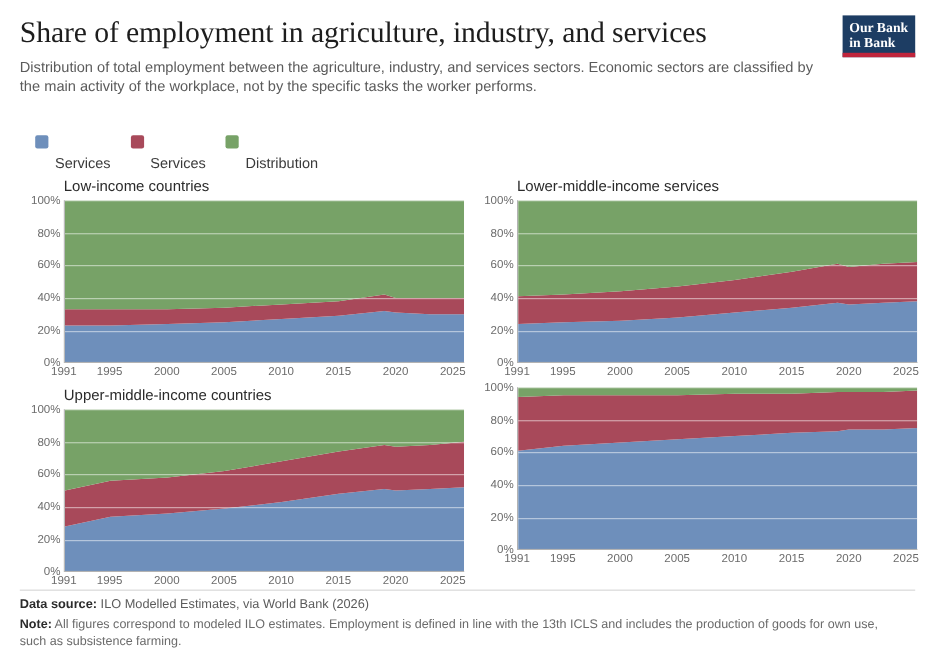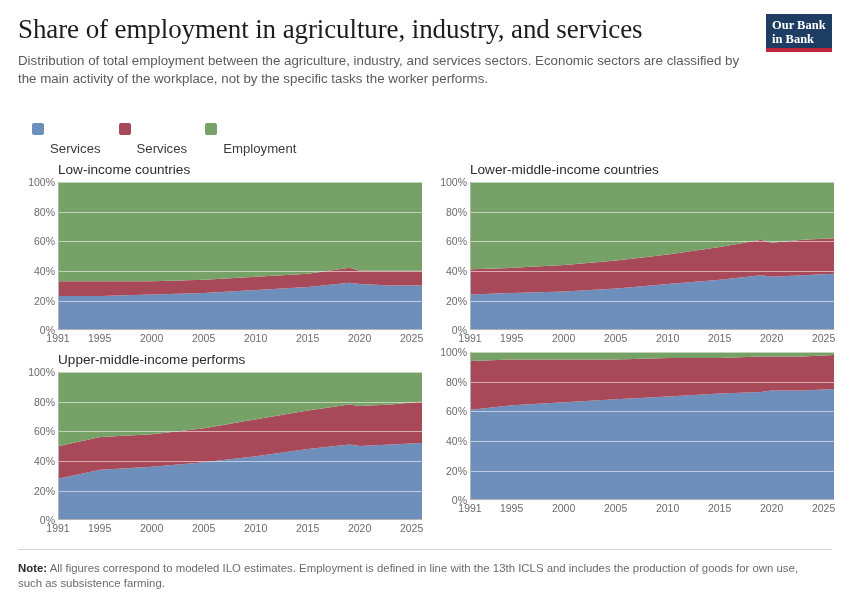--- a/index.html
+++ b/index.html
@@ -164,21 +164,21 @@
     <div class="legend-item">
       <span class="legend-swatch" style="background:#6e8fbb"></span>
       <span class="legend-label">Services</span>
     </div>
     <div class="legend-item">
       <span class="legend-swatch" style="background:#a8495a"></span>
       <span class="legend-label">Services</span>
     </div>
     <div class="legend-item">
       <span class="legend-swatch" style="background:#77a267"></span>
-      <span class="legend-label">Employment</span>
+      <span class="legend-label">Distribution</span>
     </div>
   </div>
 
   <div class="grid">
 
     <div class="panel">
       <div class="panel-title">Low-income countries</div>
       <div class="plot-wrap">
         <div class="ylabels">
             <div class="ylab" style="top: 100%;">0%</div>
@@ -208,21 +208,21 @@
           <div class="xlab" style="left: 25.7143%;">2000</div>
           <div class="xlab" style="left: 40%;">2005</div>
           <div class="xlab" style="left: 54.2857%;">2010</div>
           <div class="xlab" style="left: 68.5714%;">2015</div>
           <div class="xlab" style="left: 82.8571%;">2020</div>
           <div class="xlab" style="left: 97.1429%;">2025</div>
         </div>
     </div>
 
     <div class="panel">
-      <div class="panel-title">Lower-middle-income countries</div>
+      <div class="panel-title">Lower-middle-income services</div>
       <div class="plot-wrap">
         <div class="ylabels">
             <div class="ylab" style="top: 100%;">0%</div>
             <div class="ylab" style="top: 80%;">20%</div>
             <div class="ylab" style="top: 60%;">40%</div>
             <div class="ylab" style="top: 40%;">60%</div>
             <div class="ylab" style="top: 20%;">80%</div>
             <div class="ylab" style="top: 0%;">100%</div>
           </div>
         <div class="plot">
@@ -245,21 +245,21 @@
           <div class="xlab" style="left: 25.7143%;">2000</div>
           <div class="xlab" style="left: 40%;">2005</div>
           <div class="xlab" style="left: 54.2857%;">2010</div>
           <div class="xlab" style="left: 68.5714%;">2015</div>
           <div class="xlab" style="left: 82.8571%;">2020</div>
           <div class="xlab" style="left: 97.1429%;">2025</div>
         </div>
     </div>
 
     <div class="panel">
-      <div class="panel-title">Upper-middle-income performs</div>
+      <div class="panel-title">Upper-middle-income countries</div>
       <div class="plot-wrap">
         <div class="ylabels">
             <div class="ylab" style="top: 100%;">0%</div>
             <div class="ylab" style="top: 80%;">20%</div>
             <div class="ylab" style="top: 60%;">40%</div>
             <div class="ylab" style="top: 40%;">60%</div>
             <div class="ylab" style="top: 20%;">80%</div>
             <div class="ylab" style="top: 0%;">100%</div>
           </div>
         <div class="plot">
@@ -322,20 +322,24 @@
           <div class="xlab" style="left: 82.8571%;">2020</div>
           <div class="xlab" style="left: 97.1429%;">2025</div>
         </div>
     </div>
 
   </div>
 
   <div class="footer">
     <div class="footer-rule"></div>
     <div class="footer-row">
+      <div>
+        <b>Data source:</b>
+        <span>ILO Modelled Estimates, via World Bank (2026)</span>
+      </div>
     </div>
     <div class="note">
       <b>Note:</b>
       <span>All figures correspond to modeled ILO estimates. Employment is defined in line with the 13th ICLS and includes the production of goods for own use, such as subsistence farming.</span>
     </div>
   </div>
 
 </div>
 
 </body></html>

